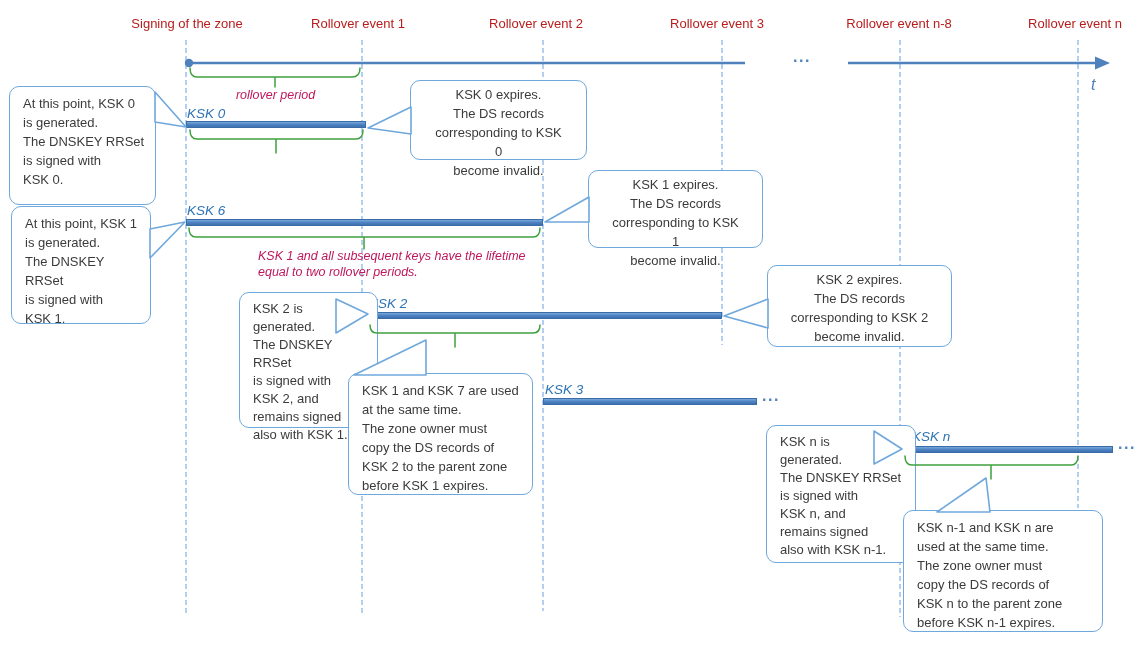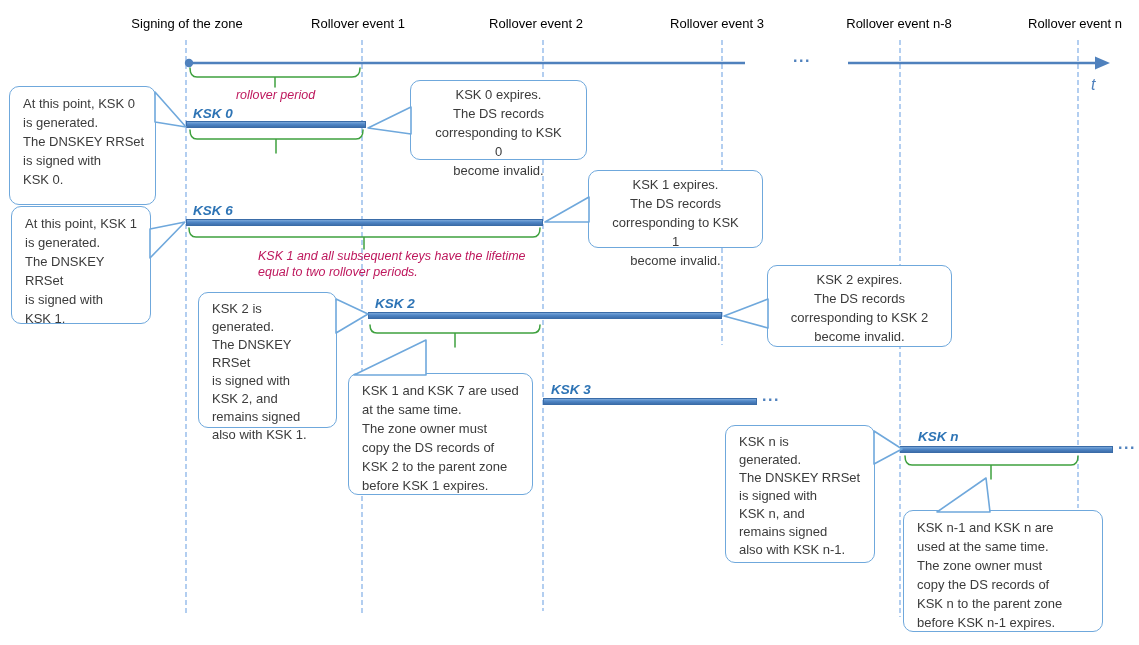--- a/index.html
+++ b/index.html
@@ -3,42 +3,42 @@
 <meta charset="utf-8">
 <style>
   html,body{margin:0;padding:0;background:#fff;}
   .stage{
     position:relative;width:1139px;height:645px;background:#fff;overflow:hidden;
     font-family:"Liberation Sans",sans-serif;color:#404040;
   }
   svg.layer{position:absolute;left:0;top:0;pointer-events:none;}
   .toplabel{
     position:absolute;top:16px;transform:translateX(-50%);
-    font-size:13px;color:#000000;white-space:nowrap;
+    font-size:13px;color:#b91c1c;white-space:nowrap;
   }
   .bar{position:absolute;height:7px;background:linear-gradient(180deg,#7aa7d9 0%,#4f86c6 45%,#3e6fab 100%);border:1px solid #3a6ca8;box-sizing:border-box;}
   .klabel{
-    position:absolute;font-size:13.5px;font-weight:bold;font-style:italic;
-    color:#2e74b5;white-space:nowrap;margin-left:6px;
+    position:absolute;font-size:13.5px;font-weight:normal;font-style:italic;
+    color:#2e74b5;white-space:nowrap;
   }
   .cap{
     position:absolute;font-size:12.5px;font-style:italic;color:#be185d;
     white-space:pre-line;line-height:15.5px;
   }
   .cap.center{text-align:center;}
   .ellipsis{position:absolute;font-size:16px;font-weight:bold;color:#4f81bd;letter-spacing:1.5px;white-space:nowrap;}
   .tlabel{position:absolute;font-size:16px;font-style:italic;color:#4f81bd;}
   .callout{
     position:absolute;background:#fff;border:1.6px solid #6fa8dc;border-radius:10px;
     box-sizing:border-box;font-size:13px;line-height:19px;color:#3b3b3b;
   }
   .callout .ctext{white-space:pre-line;}
   .callout.left{padding:7px 8px 6px 13px;}
   .callout.center{text-align:center;padding:4px 22px;}
-  .callout.tight{line-height:18px;}
+  .callout.tight{line-height:18px;margin-left:41px;}
 </style>
 </head>
 <body>
 
 <div class="stage">
 
   <svg class="layer" width="1139" height="645">
     <g stroke="#8ab4e8" stroke-width="1.3" stroke-dasharray="5,3" fill="none">
       <line x1="186" y1="40" x2="186" y2="613"></line>
       <line x1="362" y1="40" x2="362" y2="613"></line>

